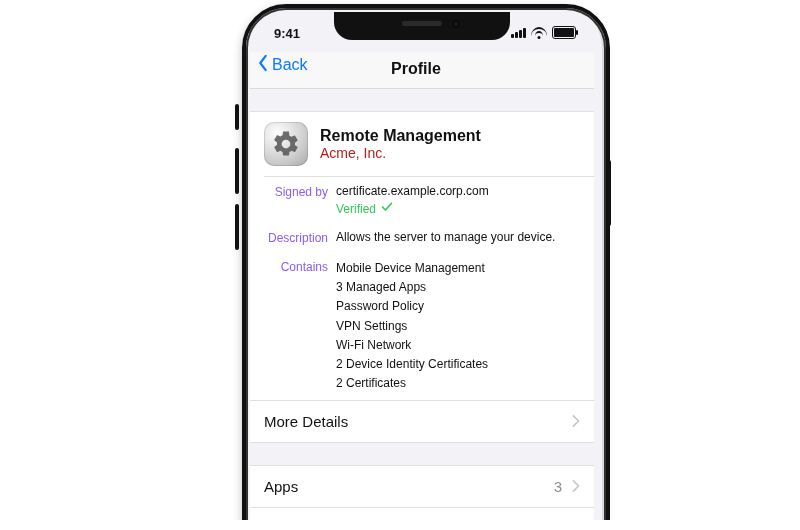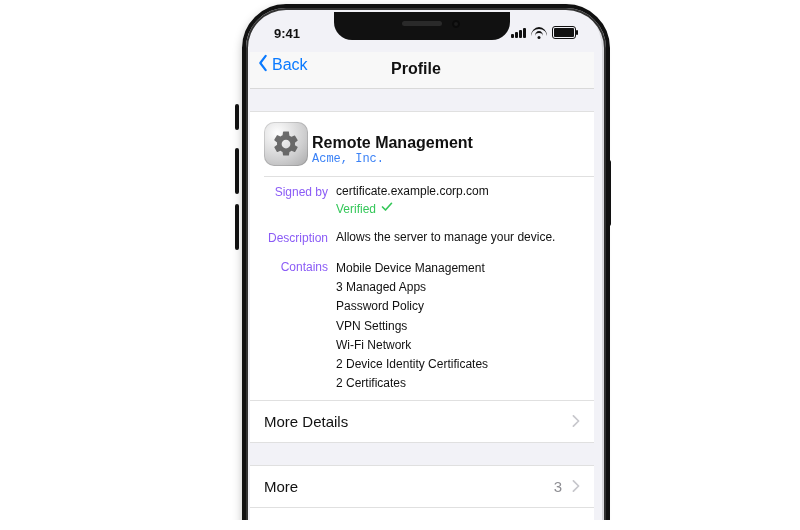--- a/index.html
+++ b/index.html
@@ -34,26 +34,26 @@
   .batt .fill{position:absolute;left:1px;top:1px;bottom:1px;right:1px;background:#111;border-radius:1px;}
   
   .navbar{position:relative;height:36px;background:#f8f8f8;border-bottom:1px solid rgba(0,0,0,.12);} 
   .navbar .back{position:absolute;left:6px;top:2px;display:flex;align-items:center;gap:2px;color:#0a7aff;font-size:16px;}
   .navbar .back svg{width:14px;height:18px;}
   .navbar .title{position:absolute;left:0;right:12px;top:8px;text-align:center;font-size:16px;font-weight:600;color:#111;}
   
   .content{font-size:13px;}
   .gap{height:22px;background:#f2f2f7;}
   .card-top{background:#fff;border-top:1px solid rgba(0,0,0,.12);border-bottom:1px solid rgba(0,0,0,.12);} 
-  .hdr{display:flex;align-items:flex-end;gap:4px;padding:10px 14px 10px 14px;}
+  .hdr{display:flex;align-items:center;gap:12px;padding:10px 14px 10px 14px;}
   .prof-icon{width:44px;height:44px;border-radius:10px;background:radial-gradient(circle at 30% 25%,#fefefe,#cfcfd0 60%,#a9a9aa);box-shadow:inset 0 0 0 1px rgba(0,0,0,.12);position:relative;}
   .gear{position:absolute;inset:0;display:flex;align-items:center;justify-content:center;}
   .gear svg{width:30px;height:30px;opacity:.85;}
   .ptitle{font-size:16px;font-weight:700;color:#111;line-height:1.15;}
-  .porg{font-size:12px;color:#3b82f6;font-family:Liberation Mono, monospace;}
+  .porg{font-size:14px;color:#b91c1c;}
   .sep{height:1px;background:rgba(0,0,0,.12);margin-left:14px;}
   .row{display:flex;padding:7px 14px 7px 0;}
   .row .lbl{width:78px;min-width:78px;text-align:right;padding-right:8px;color:#8b5cf6;font-size:12px;padding-top:1px;}
   .row .val{flex:1;color:#111;font-size:12px;}
   .verified{color:#34c759;font-size:12px;display:flex;align-items:center;gap:5px;margin-top:3px;}
   .verified svg{width:12px;height:12px;}
   .list{line-height:1.6;}
   .cell-row{background:#fff;border-top:1px solid rgba(0,0,0,.12);border-bottom:1px solid rgba(0,0,0,.12);padding:12px 14px;display:flex;align-items:flex-end;justify-content:space-between;font-size:15px;color:#111;}
   .cell-row + .cell-row{border-top:none;}
   .cell-row .rt{display:flex;align-items:center;gap:10px;color:#8e8e93;}
@@ -166,21 +166,21 @@
         <span class="rt">
             <span class="chev"><svg viewBox="0 0 8 14" fill="none" stroke="#c7c7cc" stroke-width="2" stroke-linecap="round" stroke-linejoin="round">
                 <polyline points="1,1 7,7 1,13"></polyline>
               </svg></span>
           </span>
       </div>
 
       <div class="gap"></div>
 
       <div class="cell-row">
-        <span>More</span>
+        <span>Apps</span>
         <span class="rt">
           <span>3</span>
           <span class="chev"><svg viewBox="0 0 8 14" fill="none" stroke="#c7c7cc" stroke-width="2" stroke-linecap="round" stroke-linejoin="round">
                 <polyline points="1,1 7,7 1,13"></polyline>
               </svg></span>
         </span>
       </div>
       <div class="cell-row">
         <span>Restrictions</span>
         <span class="rt">

